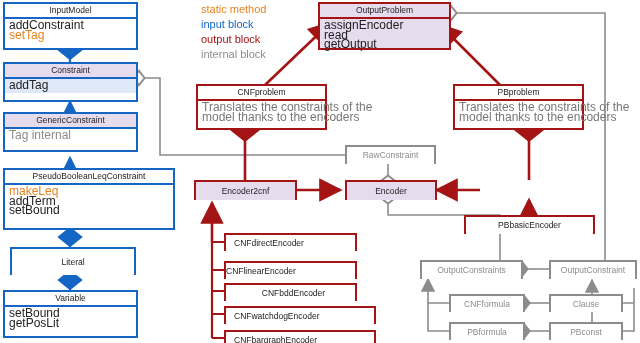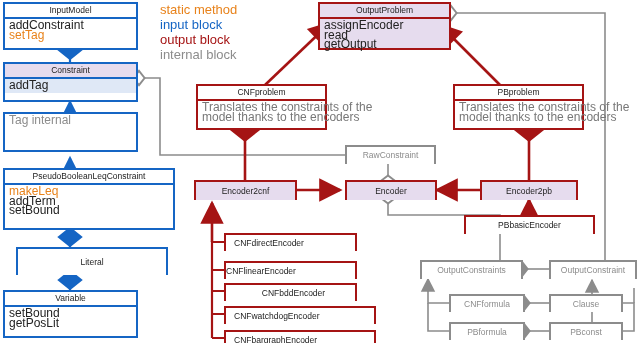--- a/index.html
+++ b/index.html
@@ -22,21 +22,21 @@
   
   .red{border:2px solid #a51414;}
   .red .ttl{color:#222;border-bottom:2px solid #a51414;background:#fff;}
   .red.filled-all{background:#e6dcee;}
   .red .body{color:#777;}
 
   
   .gray{border:2px solid #8c8c8c;background:#fff;}
   .gray .ttl{color:#8c8c8c;background:#fff;border-bottom:none;}
 
-  .legend{position:absolute;font-size:13px;line-height:15px;white-space:nowrap;}
+  .legend{position:absolute;font-size:11px;line-height:15px;white-space:nowrap;margin-left:41px;}
   .lg-static{color:#e8821a;}
   .lg-input{color:#1565c4;}
   .lg-output{color:#a51414;}
   .lg-internal{color:#8c8c8c;}
   .static-m{color:#e8821a;}
   .onlytitle .ttl{border-bottom:none;}
 </style>
 </head>
 <body>
 
@@ -130,35 +130,36 @@
   </div>
 
   <div class="cls blue filled fillbody" style="left:3px;top:62px;width:135px;height:40px;">
     <div class="ttl">Constraint</div>
     <div class="body">
       <div>addTag</div>
     </div>
   </div>
 
   <div class="cls blue filled" style="left:3px;top:112px;width:135px;height:40px;">
+    <div class="ttl">GenericConstraint</div>
     <div class="body">
       <div style="color:#8c8c8c;">Tag internal</div>
     </div>
   </div>
 
   <div class="cls blue" style="left:3px;top:168px;width:172px;height:62px;">
     <div class="ttl">PseudoBooleanLeqConstraint</div>
     <div class="body">
       <div class="static-m">makeLeq</div>
       <div>addTerm</div>
       <div>setBound</div>
     </div>
   </div>
 
-  <div class="cls blue onlytitle" style="left:16px;top:247px;width:152px;height:28px;">
+  <div class="cls blue onlytitle" style="left:10px;top:247px;width:126px;height:28px;">
     <div class="ttl" style="line-height:24px;">Literal</div>
   </div>
 
   <div class="cls blue" style="left:3px;top:290px;width:135px;height:48px;">
     <div class="ttl">Variable</div>
     <div class="body">
       <div>setBound</div>
       <div>getPosLit</div>
     </div>
   </div>
@@ -189,23 +190,20 @@
   </div>
 
   <div class="cls red filled-all onlytitle" style="left:194px;top:180px;width:103px;height:20px;">
     <div class="ttl" style="line-height:16px;background:#e6dcee;">Encoder2cnf</div>
   </div>
 
   <div class="cls red filled-all onlytitle" style="left:345px;top:180px;width:92px;height:20px;">
     <div class="ttl" style="line-height:16px;background:#e6dcee;">Encoder</div>
   </div>
 
-  <div class="cls red filled-all onlytitle" style="left:480px;top:180px;width:98px;height:20px;">
-    <div class="ttl" style="line-height:16px;background:#e6dcee;">Encoder2pb</div>
-  </div>
 
   <div class="cls red onlytitle" style="left:464px;top:215px;width:131px;height:19px;">
     <div class="ttl" style="line-height:15px;">PBbasicEncoder</div>
   </div>
 
   <div class="cls red onlytitle" style="left:224px;top:233px;width:133px;height:18px;">
     <div class="ttl" style="line-height:14px;text-align:left;padding-left:8px;">CNFdirectEncoder</div>
   </div>
   <div class="cls red onlytitle" style="left:224px;top:261px;width:133px;height:18px;">
     <div class="ttl" style="line-height:14px;text-align:left;padding-left:0;">CNFlinearEncoder</div>

